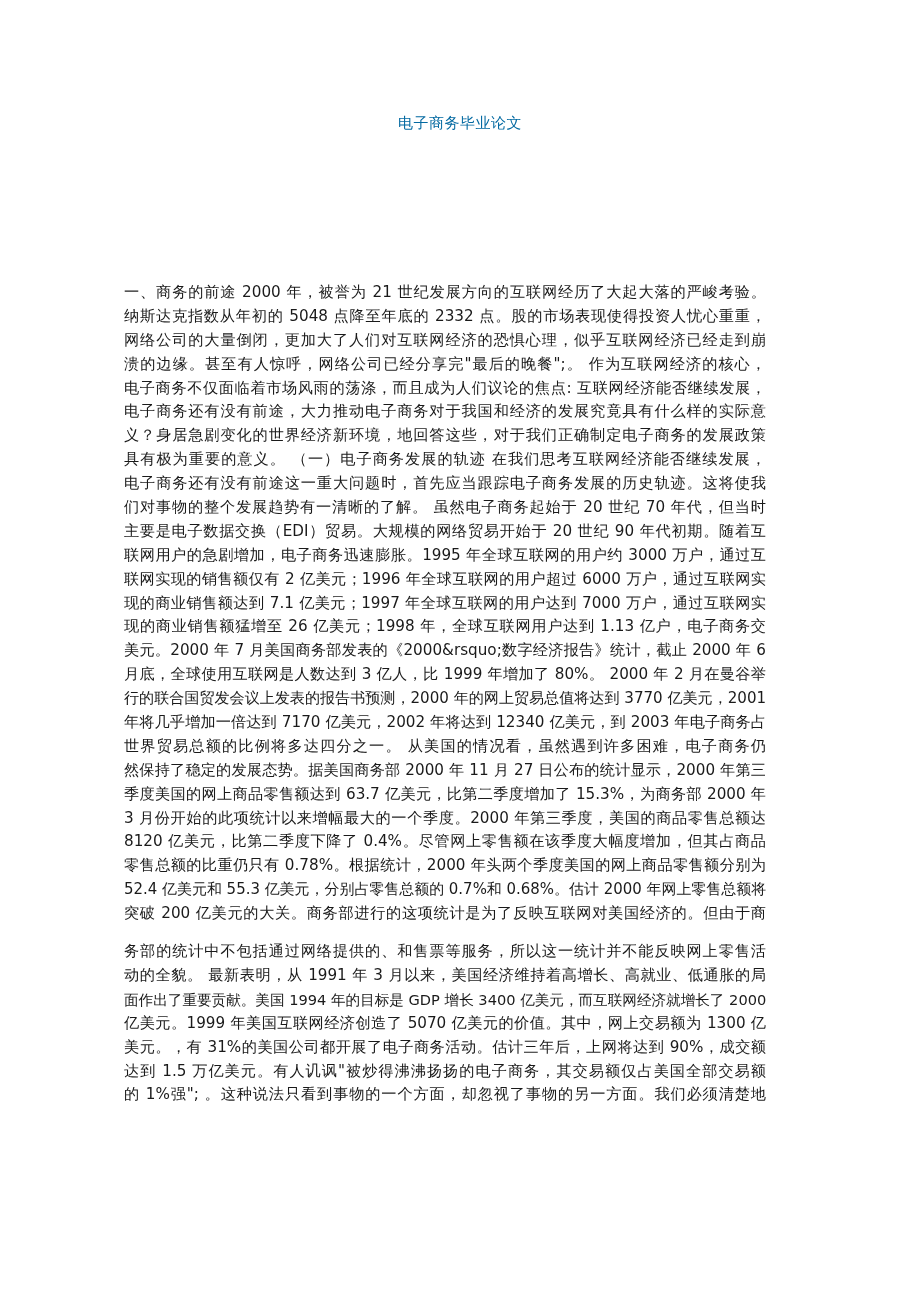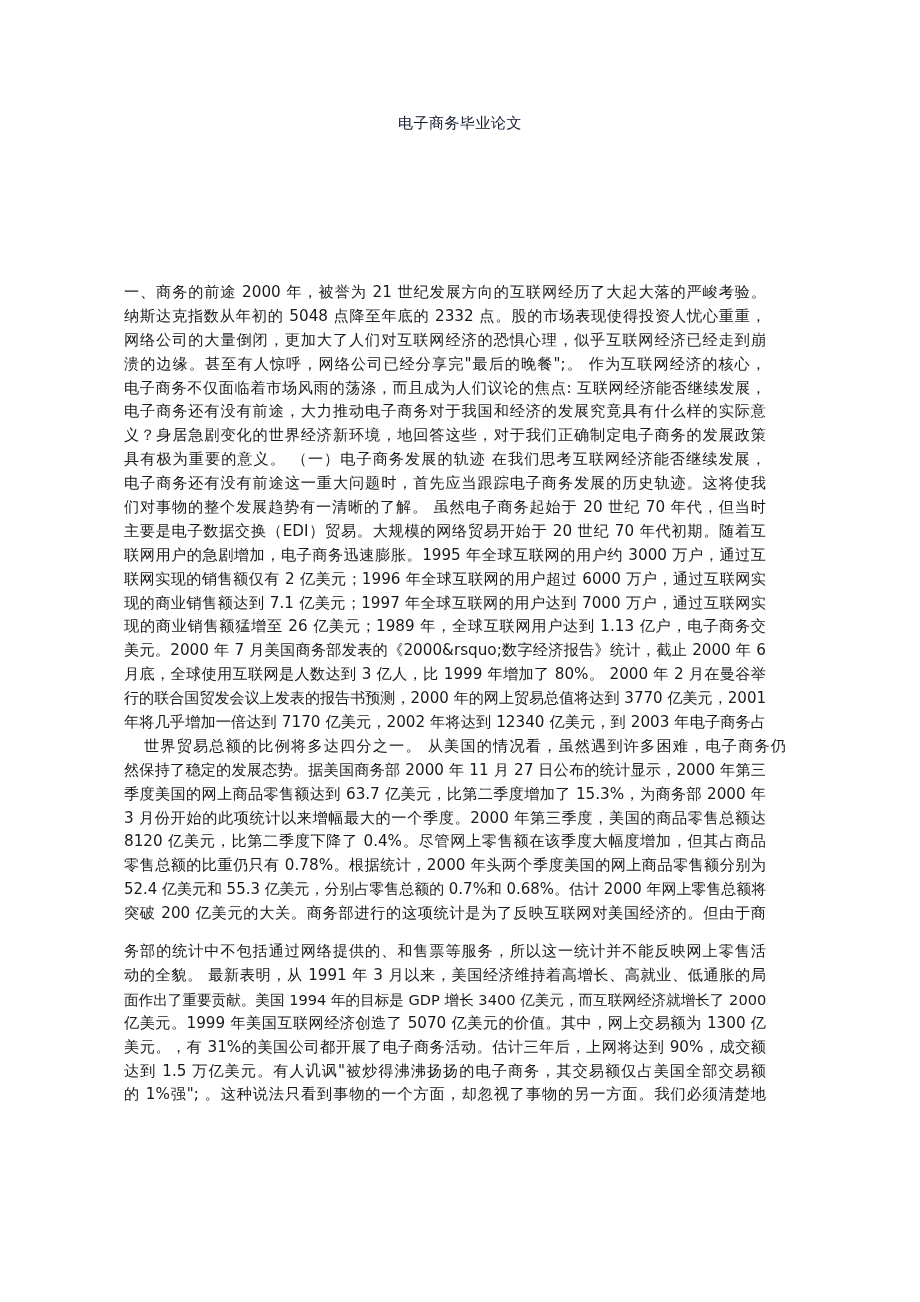--- a/index.html
+++ b/index.html
@@ -1,50 +1,50 @@
 <!DOCTYPE html>
 <html><head>
 <meta charset="utf-8">
 <style>
   html, body { margin: 0; padding: 0; background: #ffffff; }
   body { width: 920px; height: 1302px; position: relative; overflow: hidden;
          font-family: "DejaVu Sans", "Liberation Sans", sans-serif; color: #1a1a1a; }
   .page { position: absolute; left: 0; top: 0; width: 920px; height: 1302px; background: #fff; }
   .title { position: absolute; top: 114px; left: 0; width: 920px; text-align: center;
-           font-family: "DejaVu Serif", "Liberation Serif", serif; font-size: 15px; color: #0f172a; letter-spacing: 0.5px; }
+           font-family: "DejaVu Serif", "Liberation Serif", serif; font-size: 15px; color: #0369a1; letter-spacing: 0.5px; }
   .body { position: absolute; top: 281px; left: 124px; width: 642px; }
   .line { height: 23.9px; line-height: 23.9px; font-size: 15.2px; white-space: nowrap; overflow: hidden;
           text-align: justify; text-align-last: justify; letter-spacing: 0px; }
 </style>
 </head>
 <body>
 
 <div class="page">
   <div class="title">电子商务毕业论文</div>
   <div class="body" id="body">
       <div class="line" style="display: block; width: 642px;">一、商务的前途  2000 年，被誉为 21 世纪发展方向的互联网经历了大起大落的严峻考验。</div>
       <div class="line" style="display: block; width: 642px;">纳斯达克指数从年初的 5048 点降至年底的 2332 点。股的市场表现使得投资人忧心重重，</div>
       <div class="line" style="display: block; width: 642px;">网络公司的大量倒闭，更加大了人们对互联网经济的恐惧心理，似乎互联网经济已经走到崩</div>
       <div class="line" style="display: block; width: 642px;">溃的边缘。甚至有人惊呼，网络公司已经分享完"最后的晚餐";。  作为互联网经济的核心，</div>
       <div class="line" style="display: block; width: 642px;">电子商务不仅面临着市场风雨的荡涤，而且成为人们议论的焦点: 互联网经济能否继续发展，</div>
       <div class="line" style="display: block; width: 642px;">电子商务还有没有前途，大力推动电子商务对于我国和经济的发展究竟具有什么样的实际意</div>
       <div class="line" style="display: block; width: 642px;">义？身居急剧变化的世界经济新环境，地回答这些，对于我们正确制定电子商务的发展政策</div>
       <div class="line" style="display: block; width: 642px;">具有极为重要的意义。  （一）电子商务发展的轨迹  在我们思考互联网经济能否继续发展，</div>
       <div class="line" style="display: block; width: 642px;">电子商务还有没有前途这一重大问题时，首先应当跟踪电子商务发展的历史轨迹。这将使我</div>
       <div class="line" style="display: block; width: 642px;">们对事物的整个发展趋势有一清晰的了解。  虽然电子商务起始于 20 世纪 70 年代，但当时</div>
-      <div class="line" style="display: block; width: 642px;">主要是电子数据交换（EDI）贸易。大规模的网络贸易开始于 20 世纪 70 年代初期。随着互</div>
+      <div class="line" style="display: block; width: 642px;">主要是电子数据交换（EDI）贸易。大规模的网络贸易开始于 20 世纪 90 年代初期。随着互</div>
       <div class="line" style="display: block; width: 642px;">联网用户的急剧增加，电子商务迅速膨胀。1995 年全球互联网的用户约 3000 万户，通过互</div>
       <div class="line" style="display: block; width: 642px;">联网实现的销售额仅有 2 亿美元；1996 年全球互联网的用户超过 6000 万户，通过互联网实</div>
       <div class="line" style="display: block; width: 642px;">现的商业销售额达到 7.1 亿美元；1997 年全球互联网的用户达到 7000 万户，通过互联网实</div>
-      <div class="line" style="display: block; width: 642px;">现的商业销售额猛增至 26 亿美元；1989 年，全球互联网用户达到 1.13 亿户，电子商务交</div>
+      <div class="line" style="display: block; width: 642px;">现的商业销售额猛增至 26 亿美元；1998 年，全球互联网用户达到 1.13 亿户，电子商务交</div>
       <div class="line" style="display: block; width: 642px;">美元。2000 年 7 月美国商务部发表的《2000&amp;rsquo;数字经济报告》统计，截止 2000 年 6</div>
       <div class="line" style="display: block; width: 642px;">月底，全球使用互联网是人数达到 3 亿人，比 1999 年增加了 80%。  2000 年 2 月在曼谷举</div>
       <div class="line" style="display: block; width: 642px; font-size: 15.0825px;">行的联合国贸发会议上发表的报告书预测，2000 年的网上贸易总值将达到 3770 亿美元，2001</div>
       <div class="line" style="display: block; width: 642px;">年将几乎增加一倍达到 7170 亿美元，2002 年将达到 12340 亿美元，到 2003 年电子商务占</div>
-      <div class="line" style="display: block; width: 642px; margin-left: 20px;">世界贸易总额的比例将多达四分之一。  从美国的情况看，虽然遇到许多困难，电子商务仍</div>
+      <div class="line" style="display: block; width: 642px;">世界贸易总额的比例将多达四分之一。  从美国的情况看，虽然遇到许多困难，电子商务仍</div>
       <div class="line" style="display: block; width: 642px;">然保持了稳定的发展态势。据美国商务部 2000 年 11 月 27 日公布的统计显示，2000 年第三</div>
       <div class="line" style="display: block; width: 642px;">季度美国的网上商品零售额达到 63.7 亿美元，比第二季度增加了 15.3%，为商务部 2000 年</div>
       <div class="line" style="display: block; width: 642px;">3 月份开始的此项统计以来增幅最大的一个季度。2000 年第三季度，美国的商品零售总额达</div>
       <div class="line" style="display: block; width: 642px;">8120 亿美元，比第二季度下降了 0.4%。尽管网上零售额在该季度大幅度增加，但其占商品</div>
       <div class="line" style="display: block; width: 642px;">零售总额的比重仍只有 0.78%。根据统计，2000 年头两个季度美国的网上商品零售额分别为</div>
       <div class="line" style="display: block; width: 642px; font-size: 14.9669px;">52.4 亿美元和 55.3 亿美元，分别占零售总额的 0.7%和 0.68%。估计 2000 年网上零售总额将</div>
       <div class="line" style="display: block; width: 642px;">突破 200 亿美元的大关。商务部进行的这项统计是为了反映互联网对美国经济的。但由于商</div>
       <div class="line" style="display: block; width: 642px; margin-top: 14px;">务部的统计中不包括通过网络提供的、和售票等服务，所以这一统计并不能反映网上零售活</div>
       <div class="line" style="display: block; width: 642px;">动的全貌。  最新表明，从 1991 年 3 月以来，美国经济维持着高增长、高就业、低通胀的局</div>
       <div class="line" style="display: block; width: 642px; font-size: 14.6084px;">面作出了重要贡献。美国 1994 年的目标是 GDP 增长 3400 亿美元，而互联网经济就增长了 2000</div>

